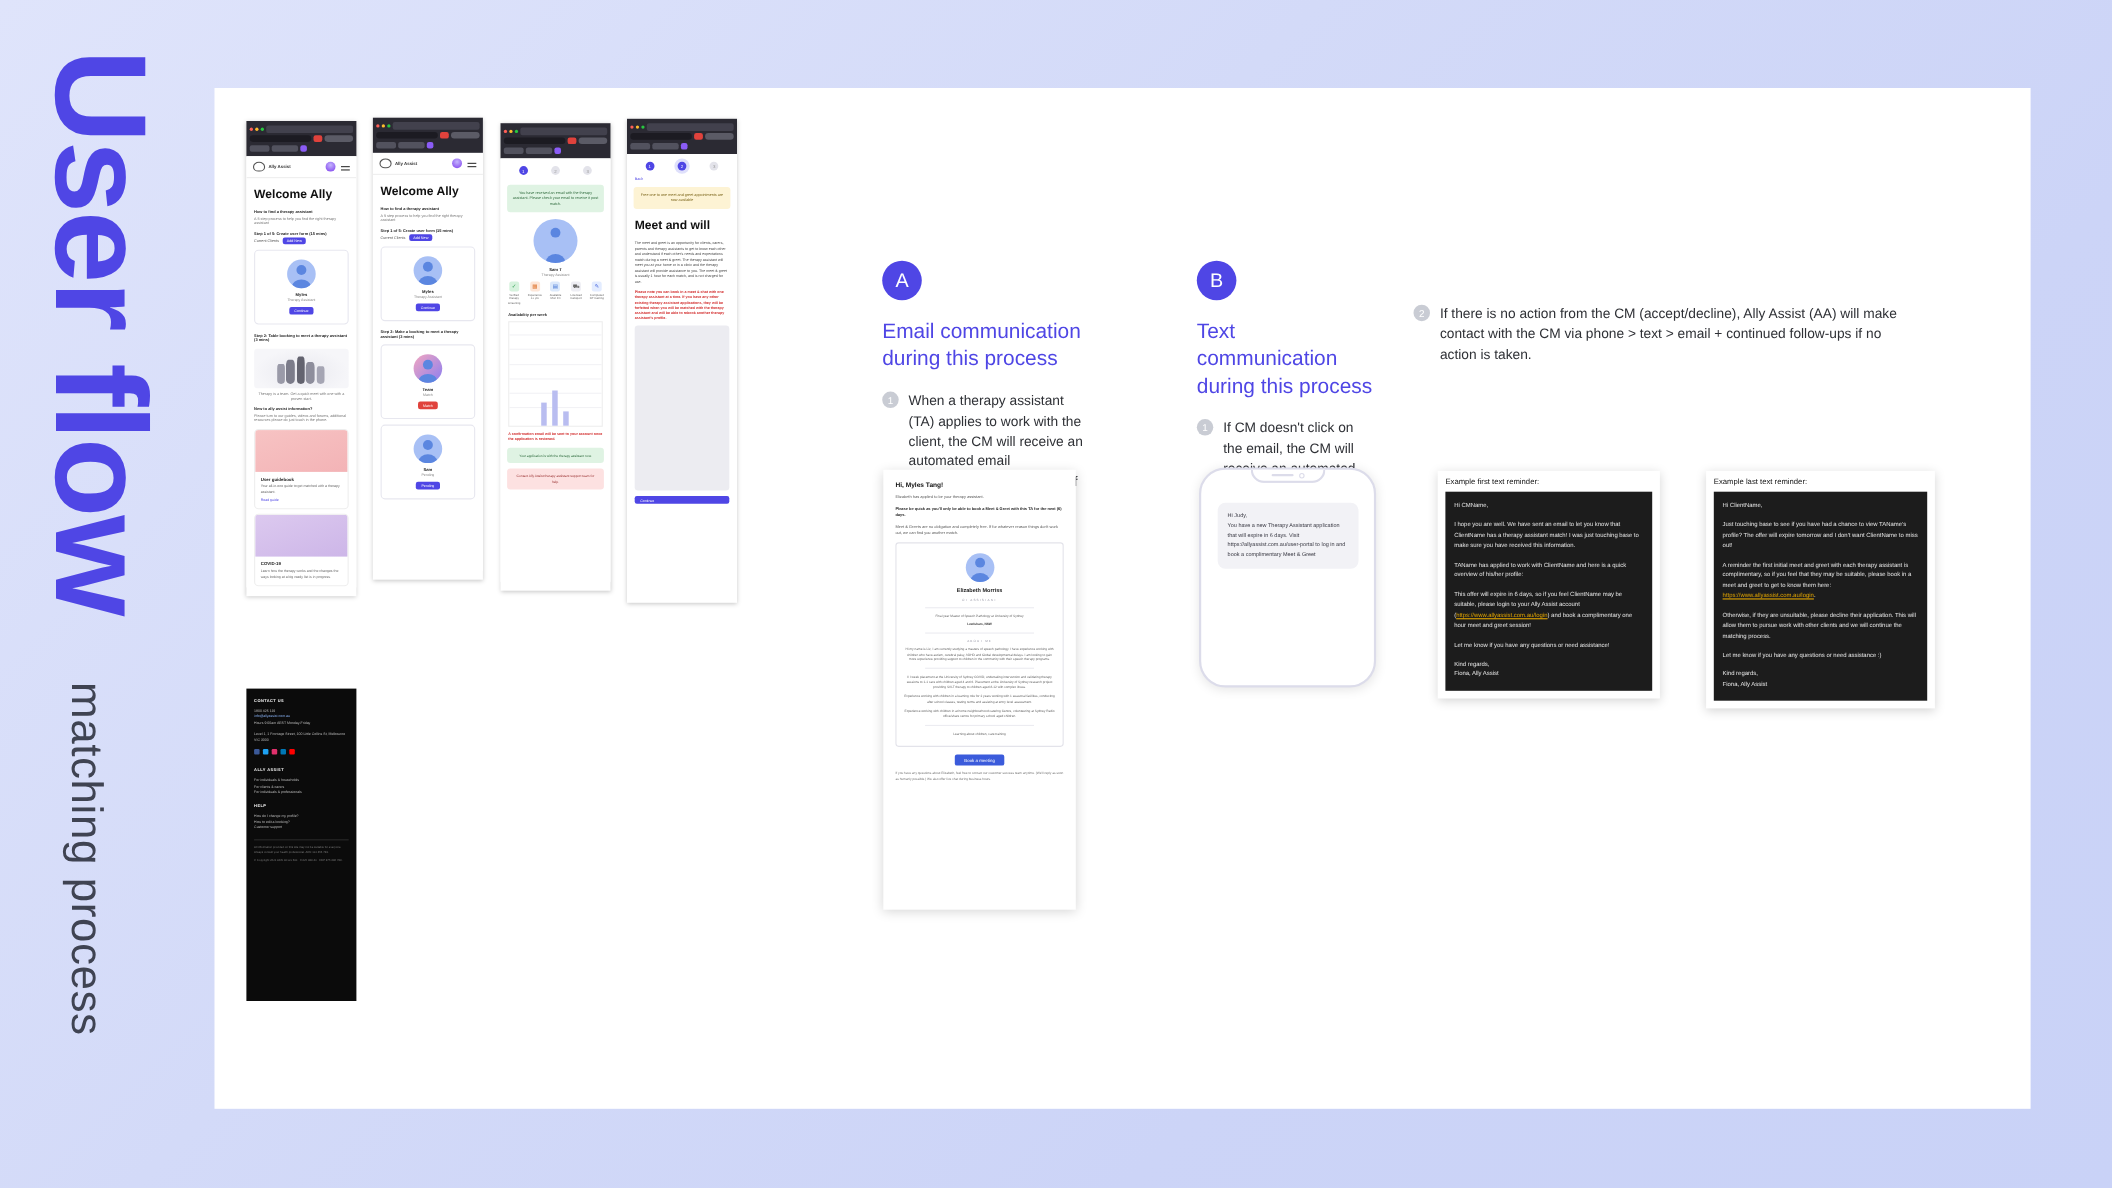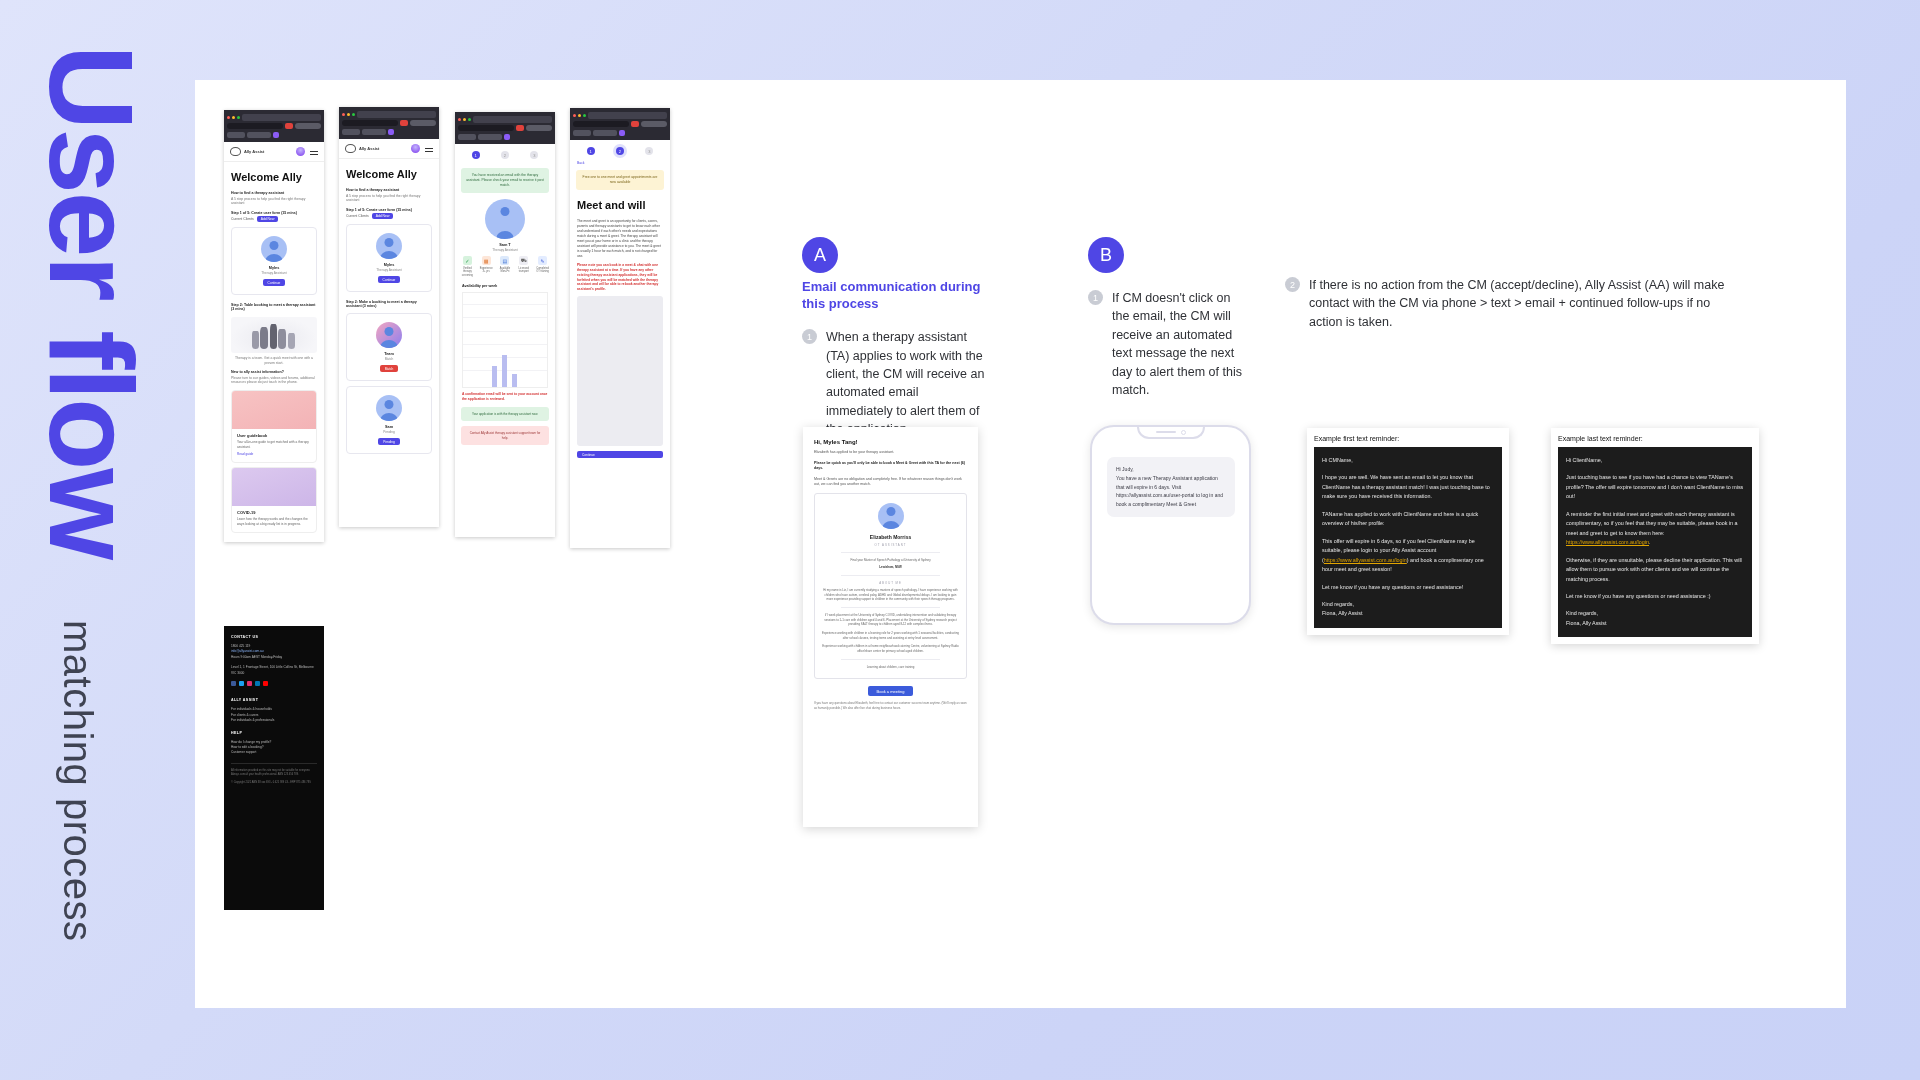--- a/index.html
+++ b/index.html
@@ -126,21 +126,21 @@
   .ft-soc i { width: 5px; height: 5px; border-radius: 1px; display: block; }
   .ft-rule { height: 1px; background: #2a2a2a; margin: 7px 0 5px; }
   .ft-fine { font-size: 2.6px; color: #777; line-height: 1.6; }
 
   
   .sec { position: absolute; }
   .badge {
     width: 36px; height: 36px; border-radius: 50%; background: #4f46e5; color: #fff;
     font-size: 18px; display: flex; align-items: center; justify-content: center;
   }
-  .sec-title { font-size: 13px; line-height: 1.32; color: #4f46e5; margin-top: 5px; font-weight: 700; }
+  .sec-title { font-size: 19px; line-height: 1.32; color: #4f46e5; margin-top: 16px; font-weight: 400; }
   .step { display: flex; gap: 9px; margin-top: 16px; }
   .step-num {
     flex: 0 0 auto; width: 15px; height: 15px; border-radius: 50%; background: #c9ccd4;
     color: #fff; font-size: 9px; display: flex; align-items: center; justify-content: center; margin-top: 1px;
   }
   .step-tx { font-size: 12.5px; line-height: 1.47; color: #2f3136; }
 
   
   #email-card {
     position: absolute; left: 803px; top: 427px; width: 175px; height: 400px;
@@ -436,20 +436,21 @@
     <div class="badge">A</div>
     <div class="sec-title">Email communication during this process</div>
     <div class="step">
       <span class="step-num">1</span>
       <span class="step-tx">When a therapy assistant (TA) applies to work with the client, the CM will receive an automated email immediately to alert them of the application.</span>
     </div>
   </div>
 
   <div class="sec" style="left:893px; top:157px; width:160px;">
     <div class="badge">B</div>
+    <div class="sec-title">Text communication during this process</div>
     <div class="step">
       <span class="step-num">1</span>
       <span class="step-tx">If CM doesn't click on the email, the CM will receive an automated text message the next day to alert them of this match.</span>
     </div>
   </div>
 
   <div class="sec" style="left:1090px; top:196px; width:455px;">
     <div class="step" style="margin-top:0">
       <span class="step-num">2</span>
       <span class="step-tx">If there is no action from the CM (accept/decline), Ally Assist (AA) will make contact with the CM via phone &gt; text &gt; email + continued follow-ups if no action is taken.</span>

